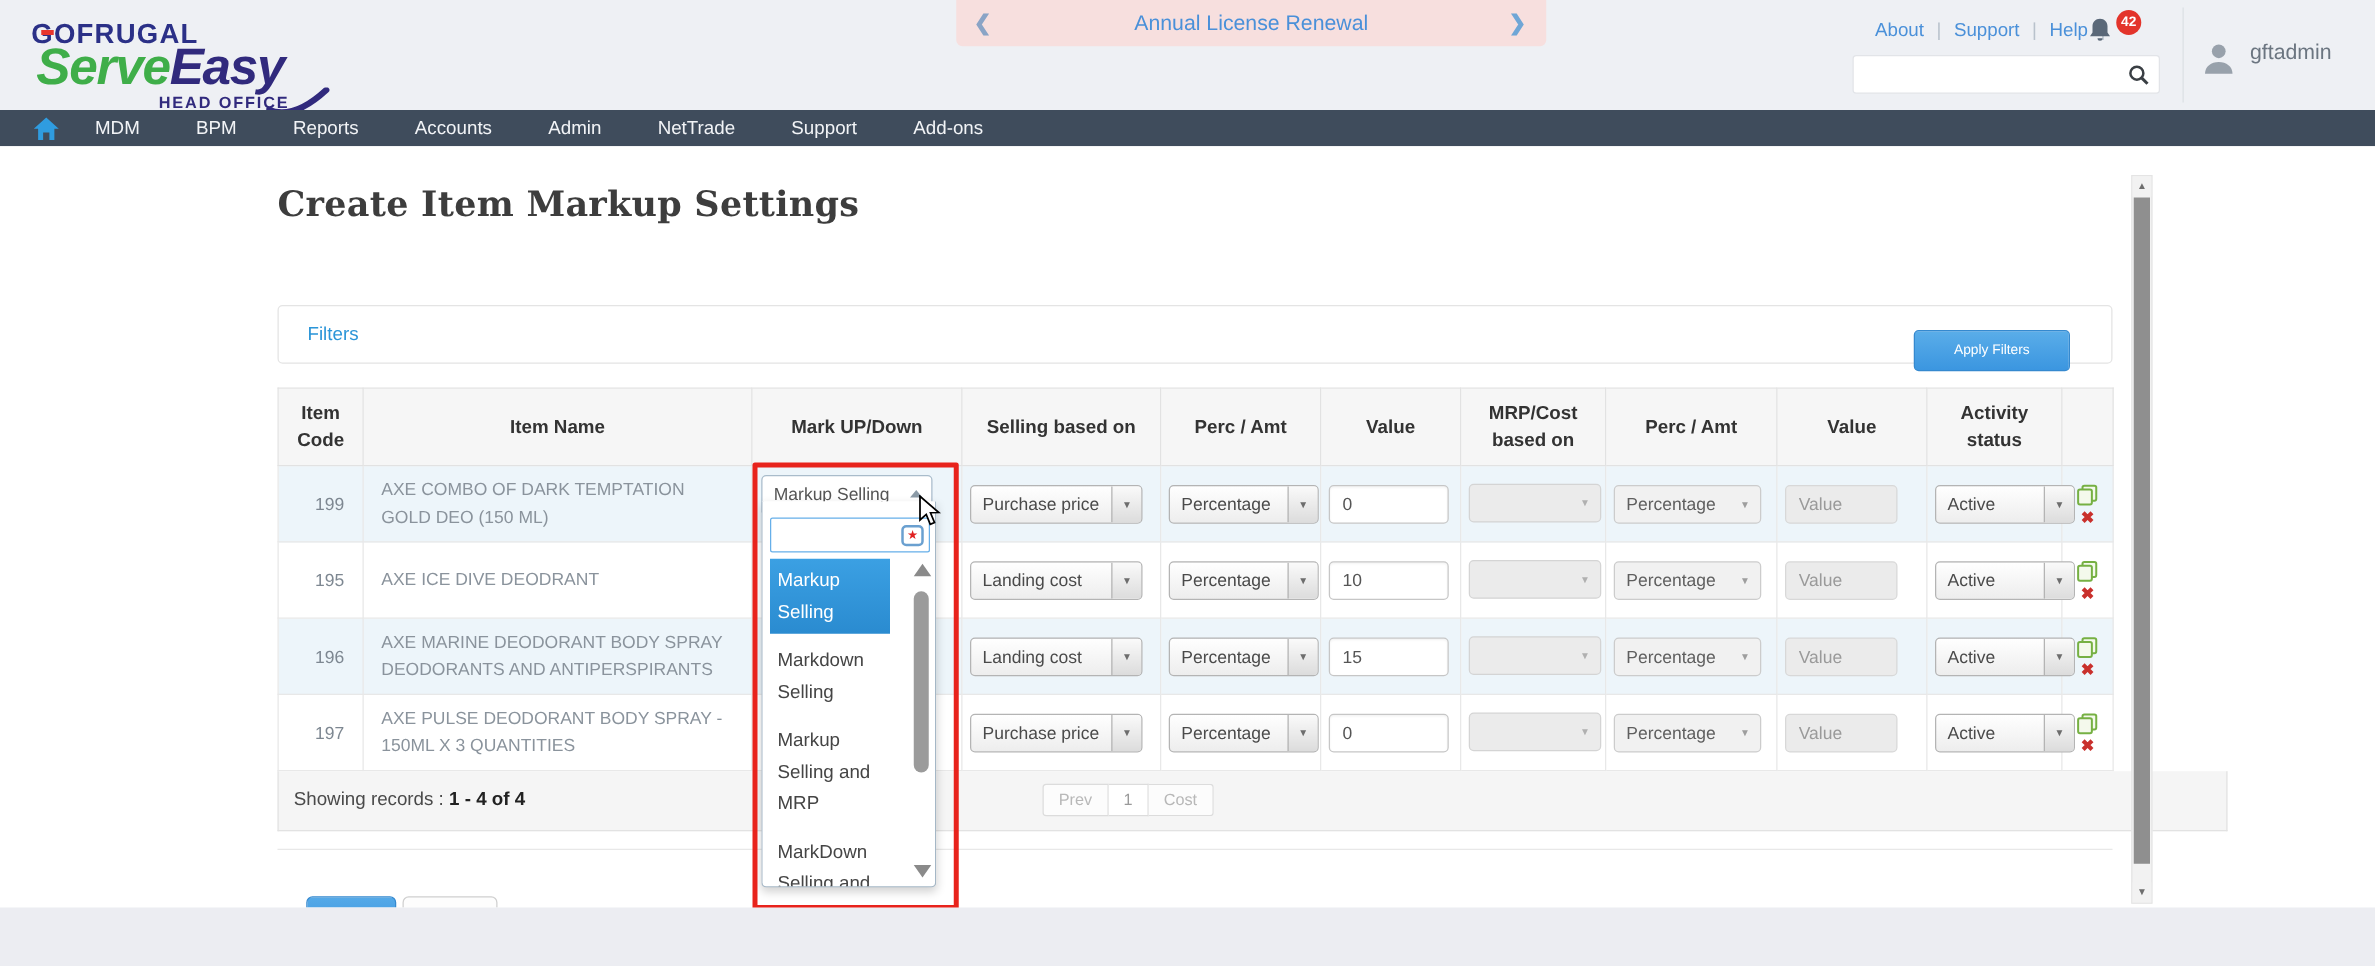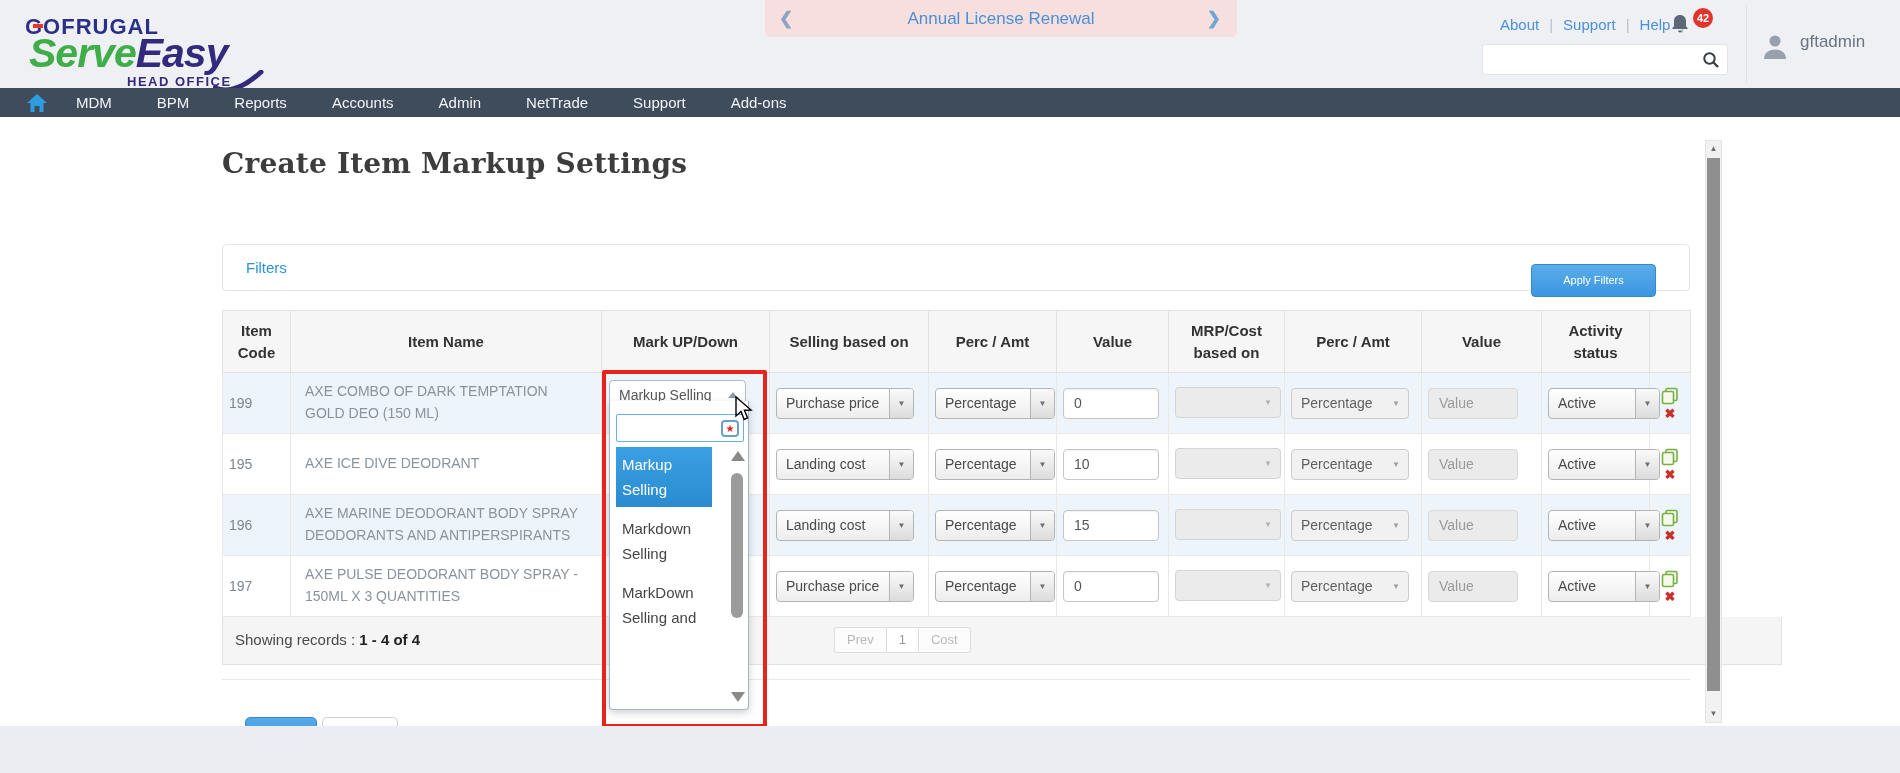--- a/index.html
+++ b/index.html
@@ -51,21 +51,21 @@
   .filters-panel { position:absolute; left:222px; top:127px; width:1468px; height:47px; background:#fff; border:1px solid #e4e4e4; border-radius:4px; }
   .filters-link { position:absolute; left:23px; top:0; line-height:45px; font-size:15px; color:#2b95d8; cursor:pointer; }
   .apply-btn { position:absolute; right:33px; top:7px; width:125px; height:33px; border:1px solid #3589cf; border-radius:4px;
                background:linear-gradient(#5aade9,#3b96e0); color:#fff; font-size:11px; text-align:center; line-height:31px; cursor:pointer;margin-top:12px; }
 
   
   .grid { position:absolute; left:222px; top:193px; width:1468px; border-collapse:collapse; table-layout:fixed; }
   .grid th { background:#f6f6f6; border:1px solid #e2e2e2; font-size:15px; font-weight:bold; color:#333; text-align:center; height:62px; line-height:1.45; padding:4px 6px; }
   .grid td { border:1px solid #e8e8e8; height:61px; vertical-align:middle; font-size:14px; }
   .grid tr.alt td { background:#edf5fa; }
-  .c-code { color:#7d8791; padding-left:6px; }
+  .c-code { color:#7d8791; padding-left:29px; }
   .c-name { color:#8a939c; padding:6px 14px; line-height:1.55; }
   .c-ctl { padding-left:6px; }
   .c-actions { text-align:center; }
 
   .sel { display:inline-flex; align-items:stretch; height:31px; border:1px solid #b4b4b4; border-radius:4px; background:linear-gradient(#ffffff,#ededed); overflow:hidden; cursor:pointer; }
   .sel-label { flex:1; padding:0 9px; font-size:14px; color:#4a4a4a; line-height:29px; white-space:nowrap; overflow:hidden; }
   .sel-arrow { width:24px; border-left:1px solid #b4b4b4; background:linear-gradient(#fafafa,#dcdcdc); color:#6d6d6d; font-size:8px; display:flex; align-items:center; justify-content:center; }
   .sel--disabled { background:#ebebeb; border-color:#d4d4d4; }
   .sel--disabled .sel-arrow { background:none; border-left:none; color:#b0b0b0; }
   .sel--flat { background:#f1f1f1; border-color:#cccccc; }
@@ -447,20 +447,21 @@
     </div>
     <div class="dd-panel">
       <div class="dd-search">
         <span class="caret"></span>
         <input value="" style="">
         <span class="ime-ic">★</span>
       </div>
       <div class="dd-list">
           <div class="dd-item highlight">Markup Selling</div>
           <div class="dd-item">Markdown Selling</div>
+          <div class="dd-item">Markup Selling and MRP</div>
           <div class="dd-item">MarkDown Selling and</div>
         </div>
       <div class="dd-scroll">
         <span class="dd-arrow up"></span>
         <span class="dd-thumb"></span>
         <span class="dd-arrow down"></span>
       </div>
     </div>
 
     <div class="red-annotation"></div>

